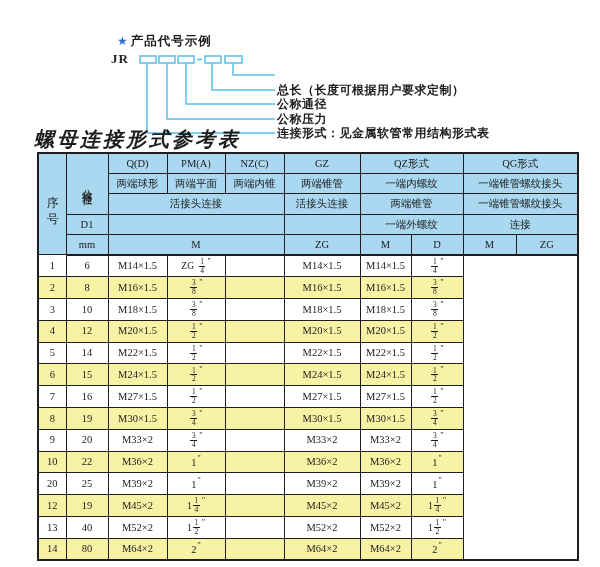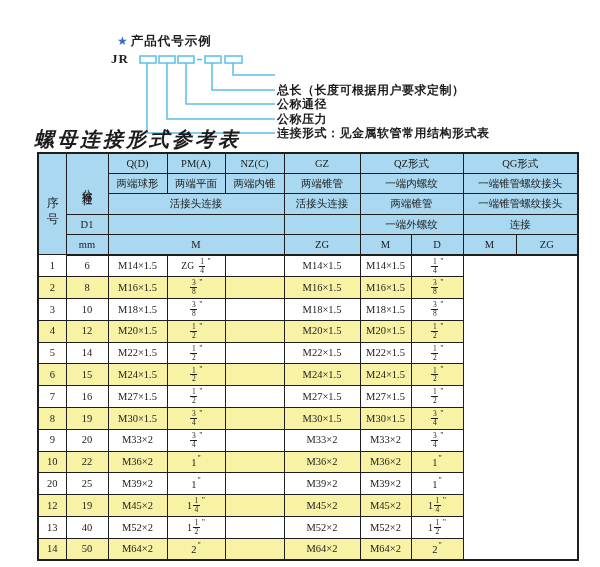--- a/index.html
+++ b/index.html
@@ -354,21 +354,21 @@
         <td class="gl"></td>
         <td>M52×2</td>
         <td class="gl">M52×2</td>
         <td><span class="wh">1</span><span class="frac">
             <span class="fn">1</span>
             <span class="fd">2</span>
           </span><span class="in">"</span></td>
       </tr>
       <tr class="alt">
         <td>14</td>
-        <td>50</td>
+        <td>80</td>
         <td class="gl">M64×2</td>
         <td class="gl">2<span class="in">"</span></td>
         <td class="gl"></td>
         <td>M64×2</td>
         <td class="gl">M64×2</td>
         <td>2<span class="in">"</span></td>
       </tr>
     </tbody>
 </table>
 

